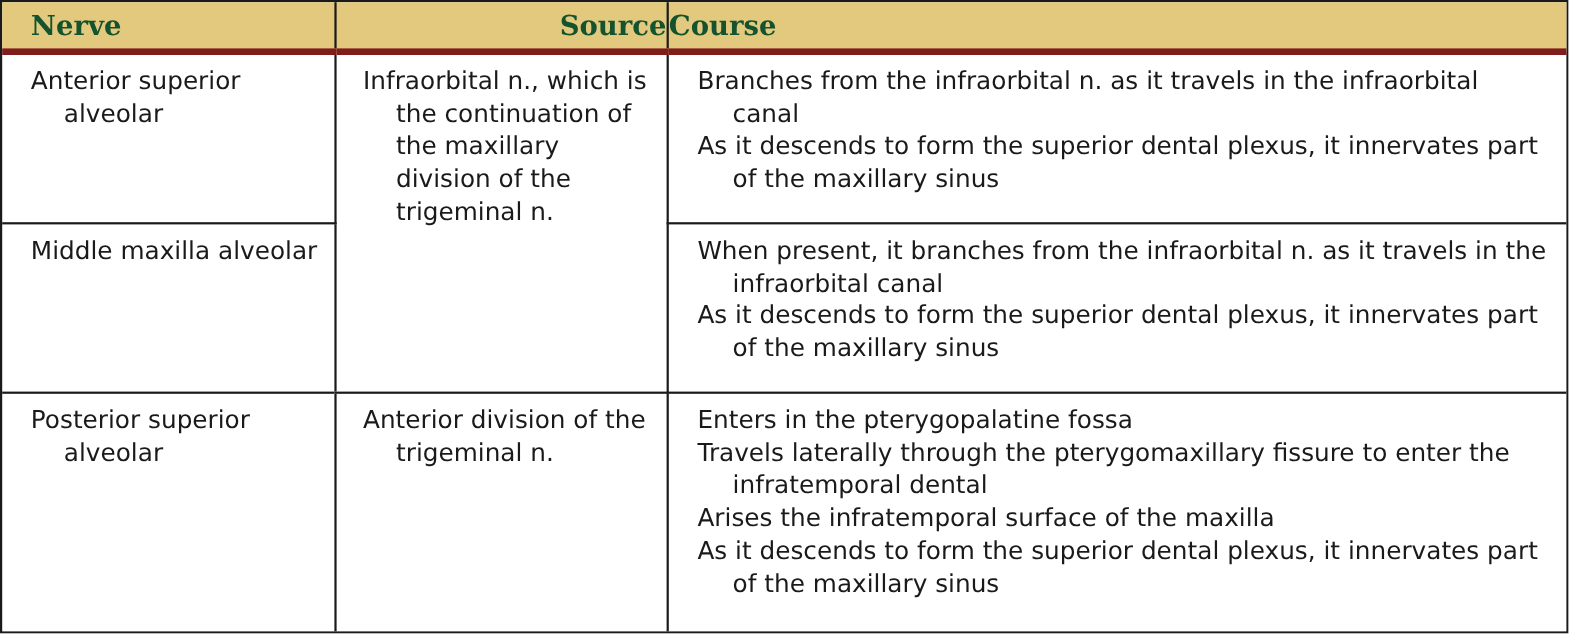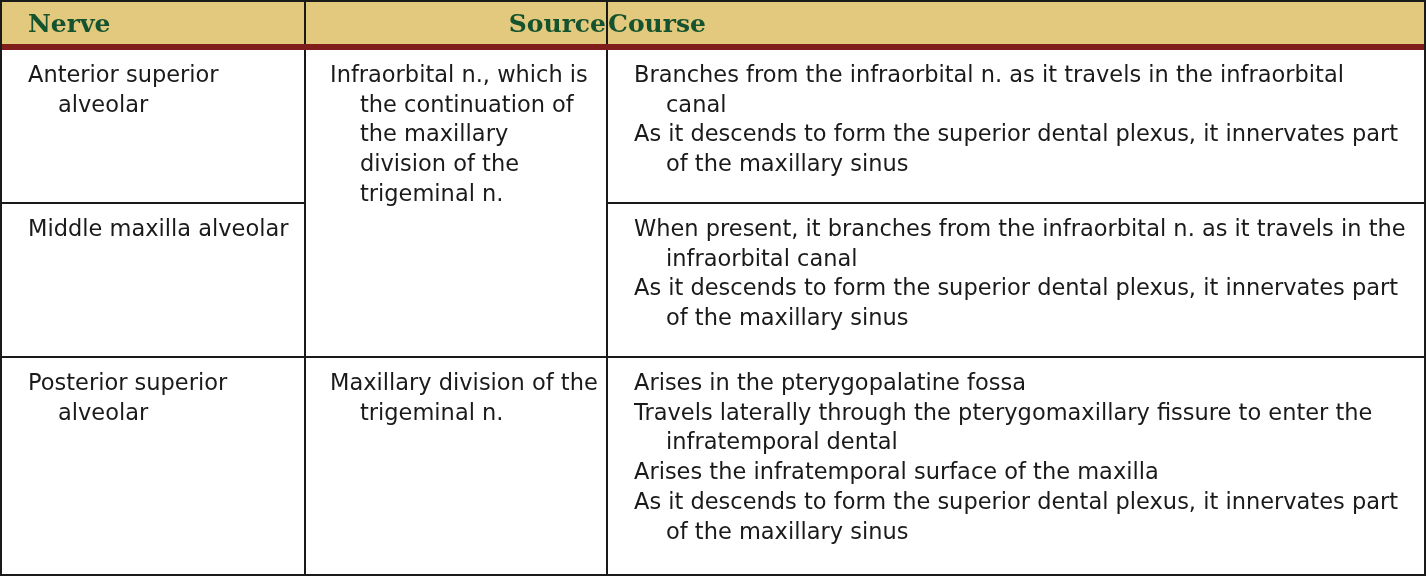--- a/index.html
+++ b/index.html
@@ -130,25 +130,25 @@
             <li>When present, it branches from the infraorbital n. as it travels in the infraorbital canal</li>
             <li>As it descends to form the superior dental plexus, it innervates part of the maxillary sinus</li>
           </ul>
         </td>
       </tr>
       <tr>
         <td class="cell-nerve">
           <p class="nerve-text">Posterior superior alveolar</p>
         </td>
         <td class="cell-source">
-          <p class="source-text">Maxillary division of the trigeminal n.</p>
+          <p class="source-text">Anterior division of the trigeminal n.</p>
         </td>
         <td class="cell-course">
           <ul class="course-list">
-            <li>Arises in the pterygopalatine fossa</li>
+            <li>Enters in the pterygopalatine fossa</li>
             <li>Travels laterally through the pterygomaxillary fissure to enter the infratemporal dental</li>
             <li>Arises the infratemporal surface of the maxilla</li>
             <li>As it descends to form the superior dental plexus, it innervates part of the maxillary sinus</li>
           </ul>
         </td>
       </tr>
     </tbody>
   </table>
 </div>
 

